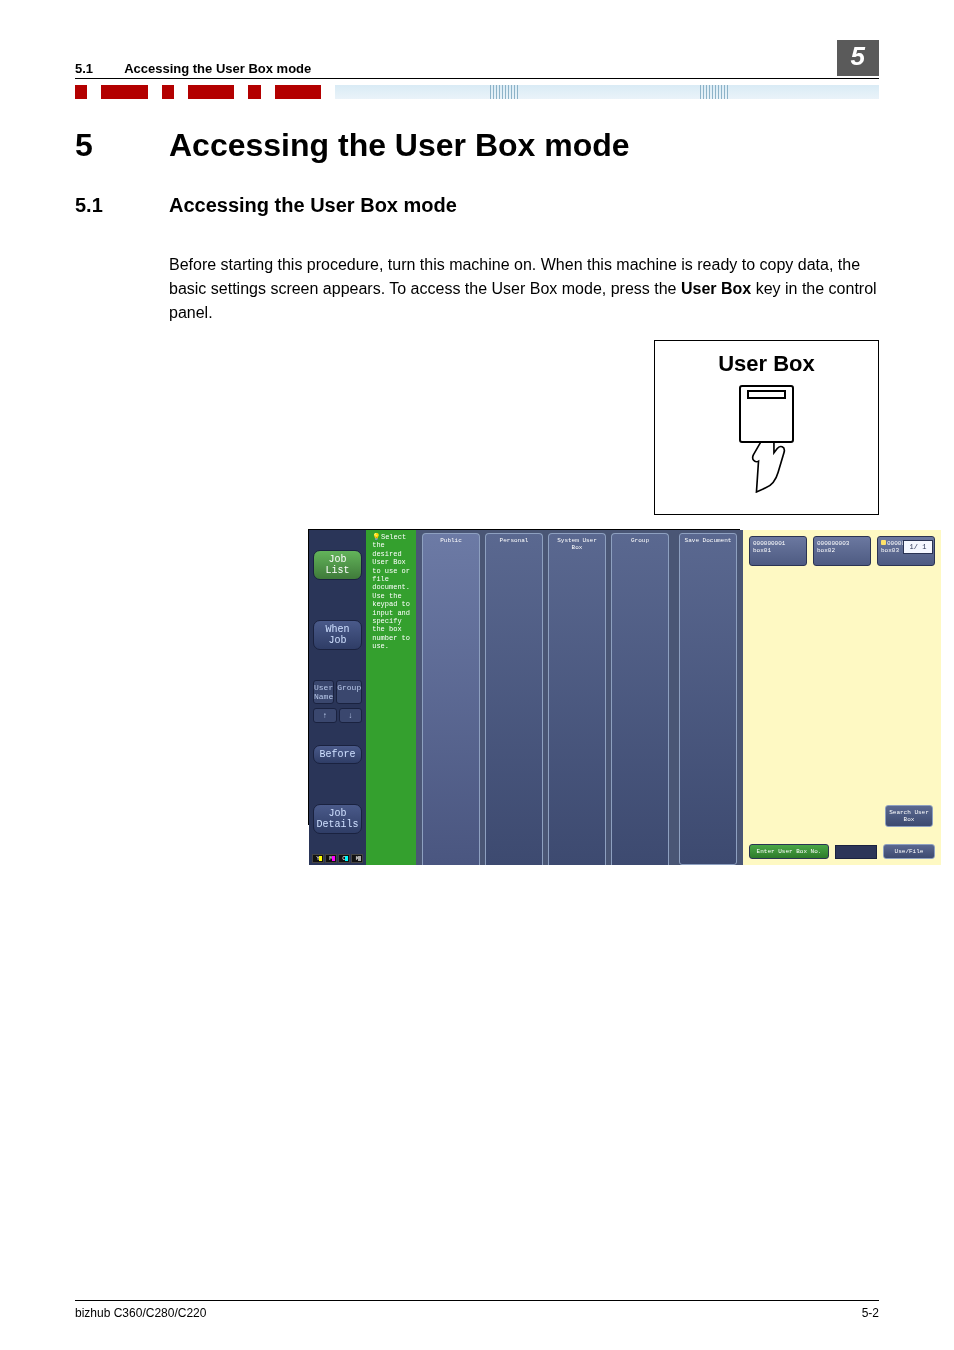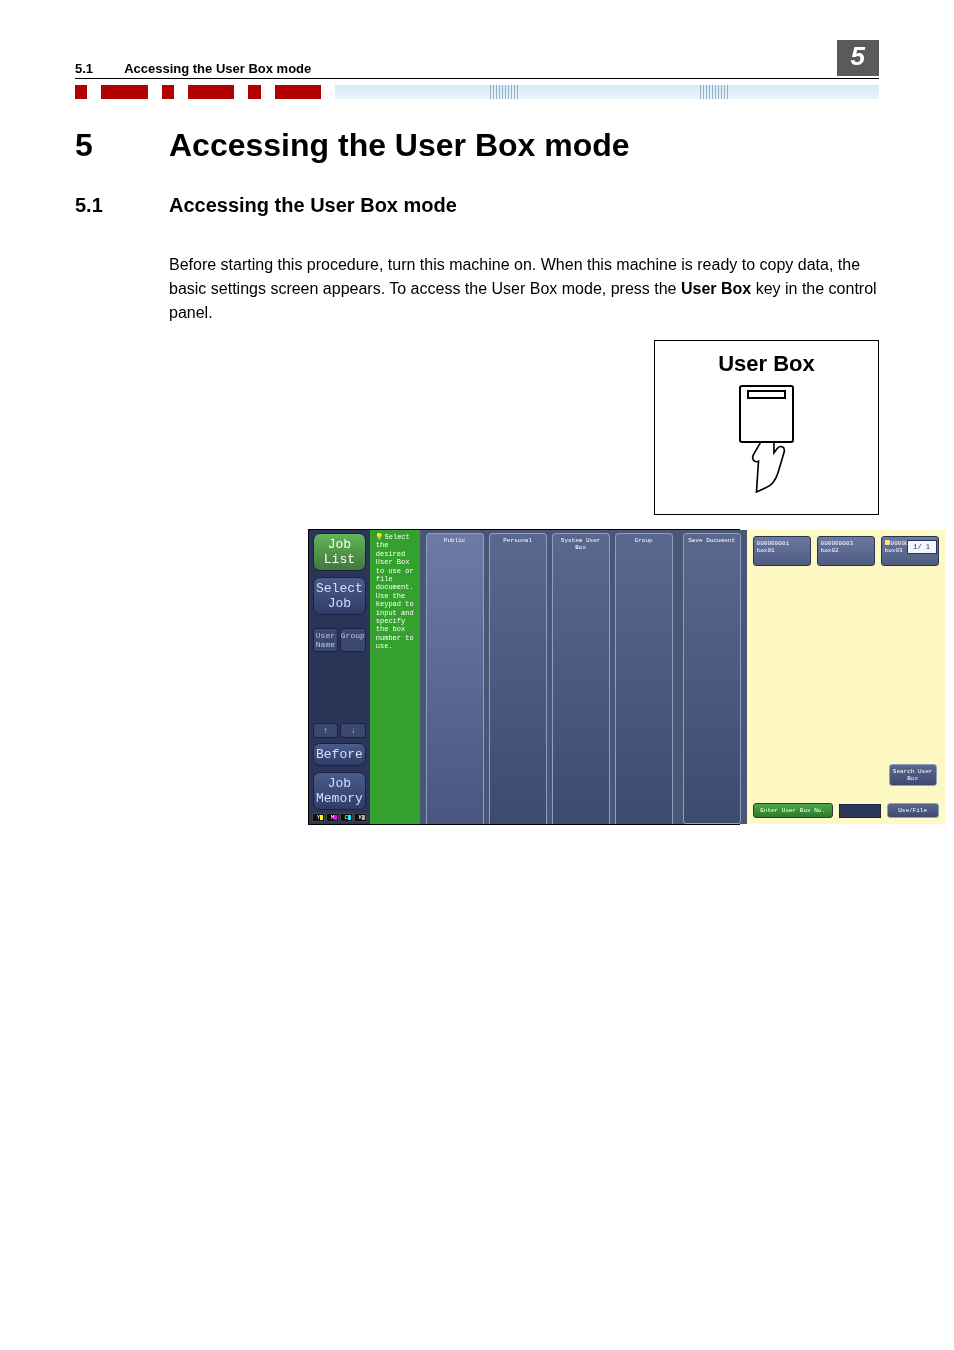--- a/index.html
+++ b/index.html
@@ -86,23 +86,23 @@
   .screen-wrap { display:flex; justify-content:center; }
   .screen {
     width:432px; height:296px; background:#11142e; color:#fff;
     font-family: "Courier New", monospace; font-size:8px;
     display:flex; flex-direction:column; border:1px solid #000;
   }
   .scr-row { display:flex; flex:1; }
   .scr-left { width:76px; background:#2a3558; display:flex; flex-direction:column; }
   .scr-main { flex:1; display:flex; }
   .tabbtn {
-    margin:3px 4px; background:linear-gradient(#4a5a8a,#2f3d66);
+    margin:20px 4px; background:linear-gradient(#4a5a8a,#2f3d66);
     border:1px solid #1a223f; border-radius:7px; text-align:center;
-    padding:3px 2px; color:#cfe0ff; font-size:13px;
+    padding:3px 2px; color:#cfe0ff; font-size:10px;
   }
   .tabbtn.active{ background:linear-gradient(#63b45a,#3f7a3a); color:#fff; }
   .sep{flex:1}
   .side-small{display:flex; gap:2px; margin:2px 4px;}
   .side-small .sbtn{flex:1;background:#3a476e;border:1px solid #1a223f;border-radius:3px;text-align:center;padding:2px 0;color:#b8c8e9}
   .lvl-row{display:flex;gap:1px;margin:0 3px 2px}
   .lvl{flex:1;height:9px;border:1px solid #444;position:relative;background:#111;font-size:6px;color:#fff;display:flex;align-items:center;justify-content:center}
   .lvl.y::after,.lvl.m::after,.lvl.c::after,.lvl.k::after{content:"";position:absolute;right:1px;top:1px;bottom:1px;width:3px}
   .lvl.y::after{background:#ff0}
   .lvl.m::after{background:#f0f}
@@ -192,33 +192,33 @@
     </div>
   </div>
 
 
   <div class="fig-hold screen-wrap">
     <div class="screen">
       <div class="scr-row">
 
         <div class="scr-left">
           <div class="tabbtn active">Job List</div>
-          <div class="tabbtn">Select Job</div>
+          <div class="tabbtn">When Job</div>
           <div style="height:8px"></div>
           <div class="side-small">
             <div class="sbtn">User Name</div>
             <div class="sbtn">Group</div>
           </div>
           <div class="sep"></div>
           <div class="side-small">
             <div class="sbtn">↑</div>
             <div class="sbtn">↓</div>
           </div>
           <div class="tabbtn">Before</div>
-          <div class="tabbtn">Job Memory</div>
+          <div class="tabbtn">Job Details</div>
           <div class="lvl-row">
             <div class="lvl y">Y</div>
             <div class="lvl m">M</div>
             <div class="lvl c">C</div>
             <div class="lvl k">K</div>
           </div>
         </div>
 
         <div class="scr-main">
           <div class="scr-toprow">
@@ -255,13 +255,17 @@
               <div class="enter-lbl">Enter User Box No.</div>
               <div class="enter-field"></div>
               <div class="usefile">Use/File</div>
             </div>
           </div>
         </div>
       </div>
     </div>
   </div>
 
+  <div class="footer">
+    <span>bizhub C360/C280/C220</span>
+    <span>5-2</span>
+  </div>
 </div>
 
 </body></html>

